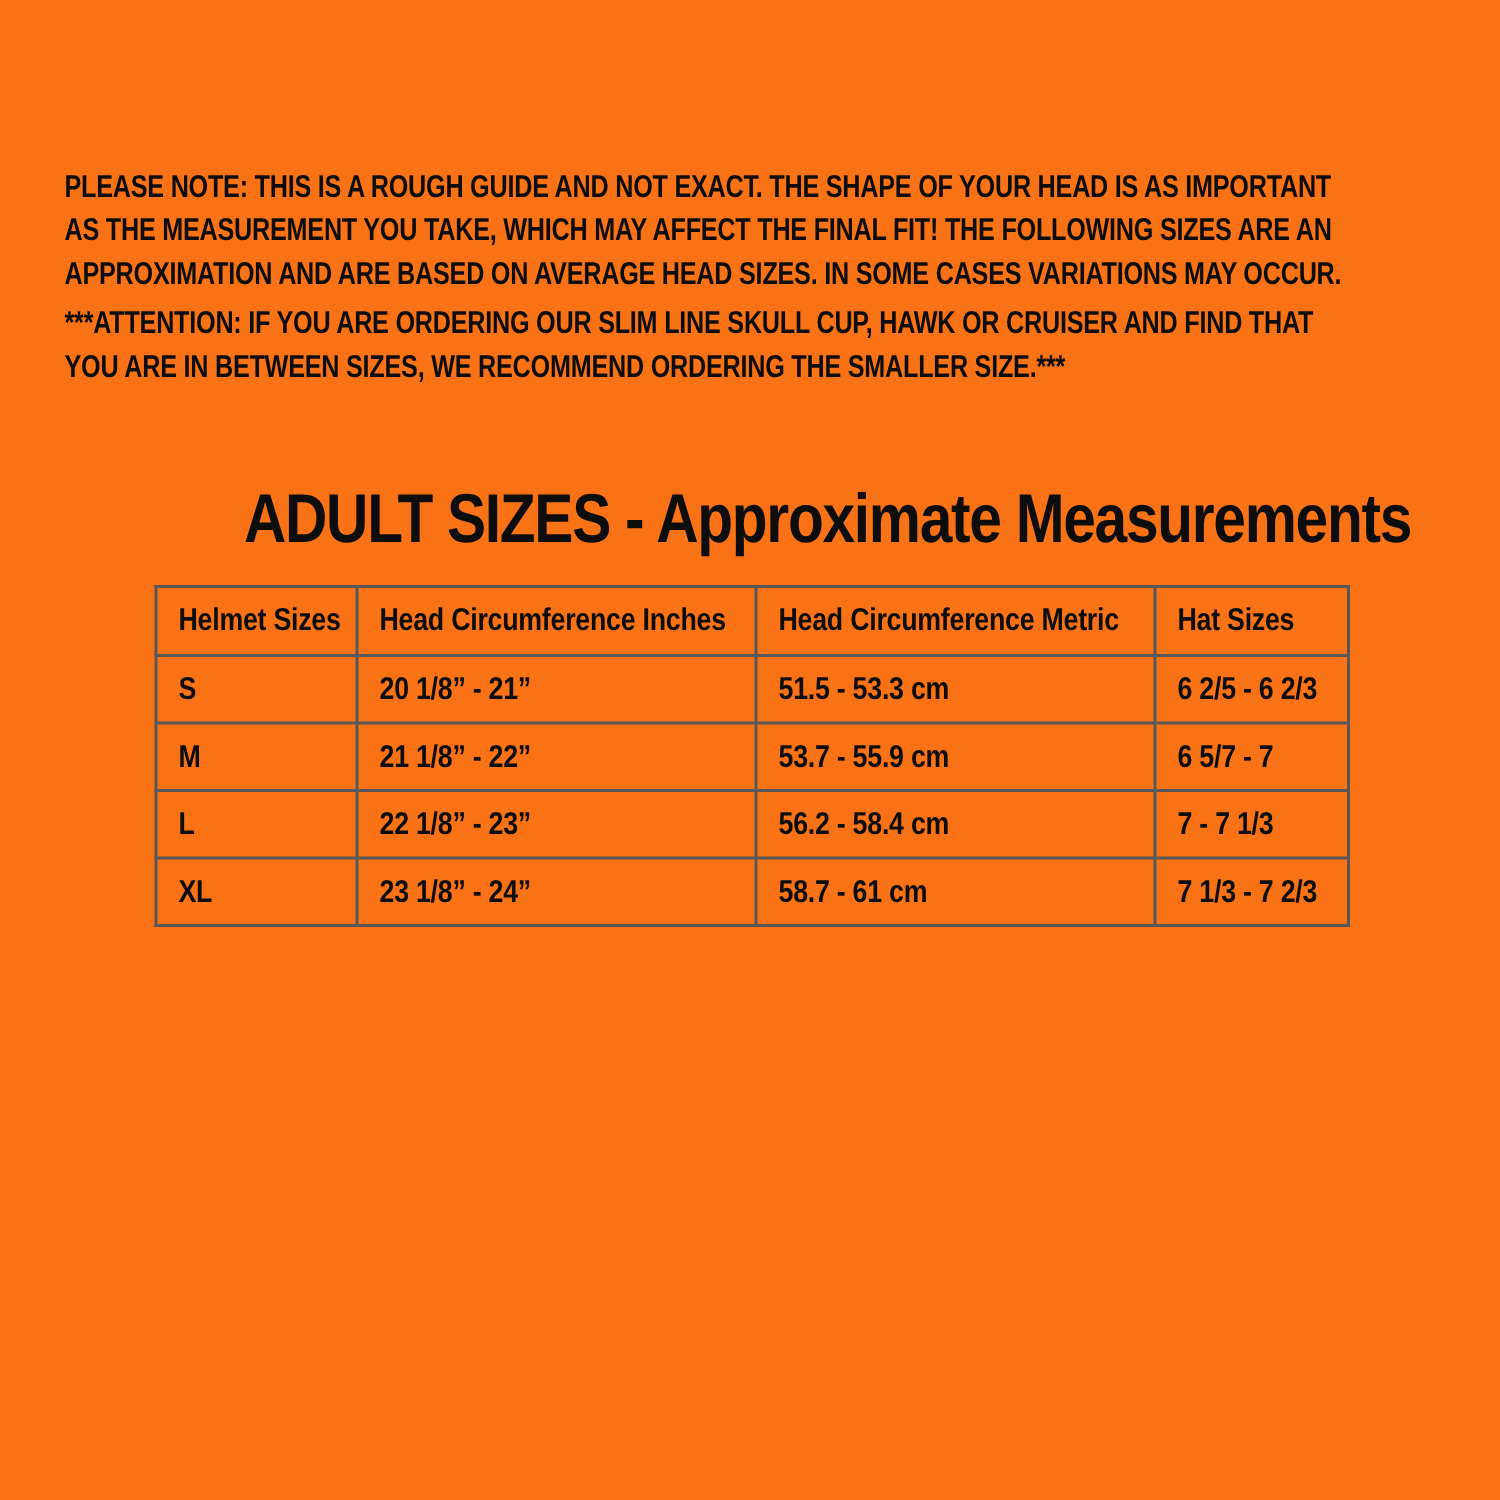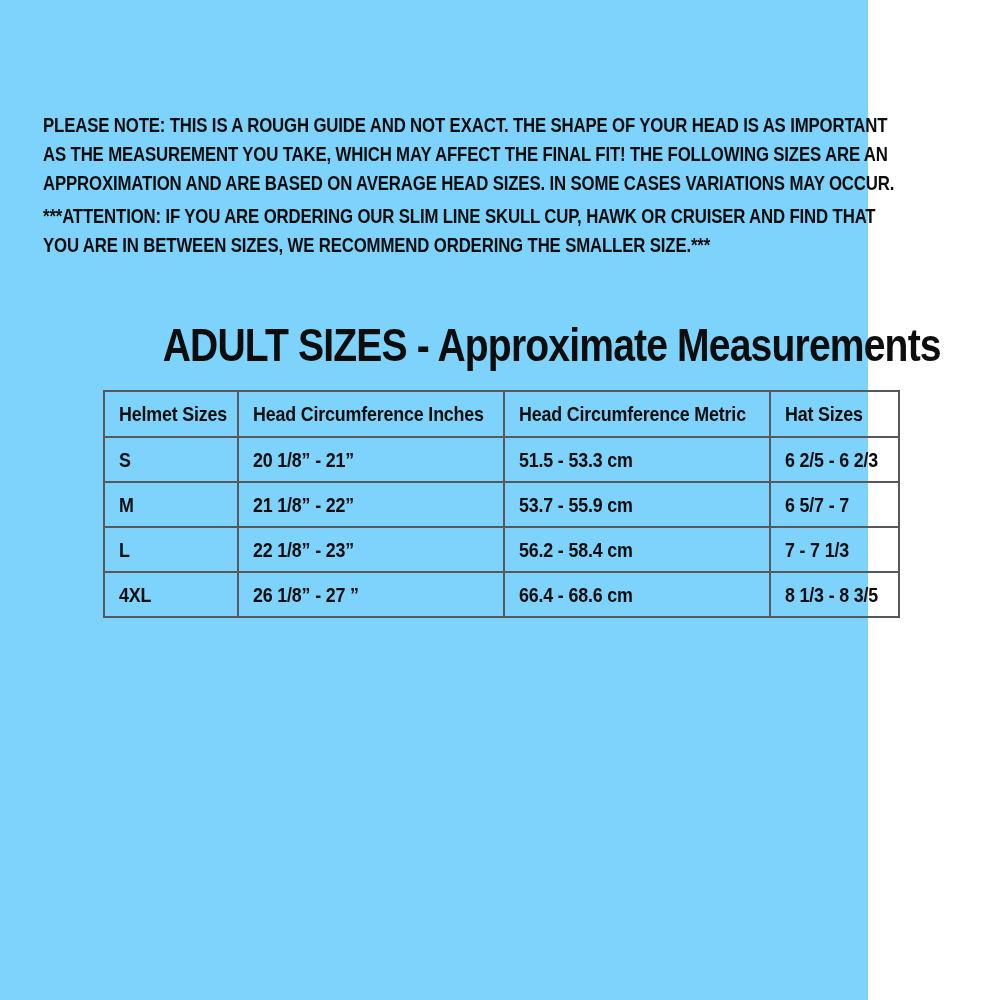--- a/index.html
+++ b/index.html
@@ -9,23 +9,23 @@
   }
   body {
     width: 1000px;
     height: 1000px;
     overflow: hidden;
     font-family: "Liberation Sans", sans-serif;
     color: #0d0d0d;
   }
   .page {
     position: relative;
-    width: 868px;
+    width: 1000px;
     height: 1000px;
-    background: #7dd3fc;
+    background: #f97316;
   }
   
   .note {
     position: absolute;
     left: 43px;
     margin: 0;
     font-size: 21px;
     font-weight: 700;
     line-height: 29px;
     letter-spacing: -0.2px;
@@ -128,21 +128,21 @@
         <td><span class="cond">53.7 - 55.9 cm</span></td>
         <td><span class="cond">6 5/7 - 7</span></td>
       </tr>
       <tr>
         <td><span class="cond">L</span></td>
         <td><span class="cond">22 1/8” - 23”</span></td>
         <td><span class="cond">56.2 - 58.4 cm</span></td>
         <td><span class="cond">7 - 7 1/3</span></td>
       </tr>
       <tr>
-        <td><span class="cond">4XL</span></td>
-        <td><span class="cond">26 1/8” - 27 ”</span></td>
-        <td><span class="cond">66.4 - 68.6 cm</span></td>
-        <td><span class="cond">8 1/3 - 8 3/5</span></td>
+        <td><span class="cond">XL</span></td>
+        <td><span class="cond">23 1/8” - 24”</span></td>
+        <td><span class="cond">58.7 - 61 cm</span></td>
+        <td><span class="cond">7 1/3 - 7 2/3</span></td>
       </tr>
     </tbody>
   </table>
 
 </div>
 
 </body></html>

